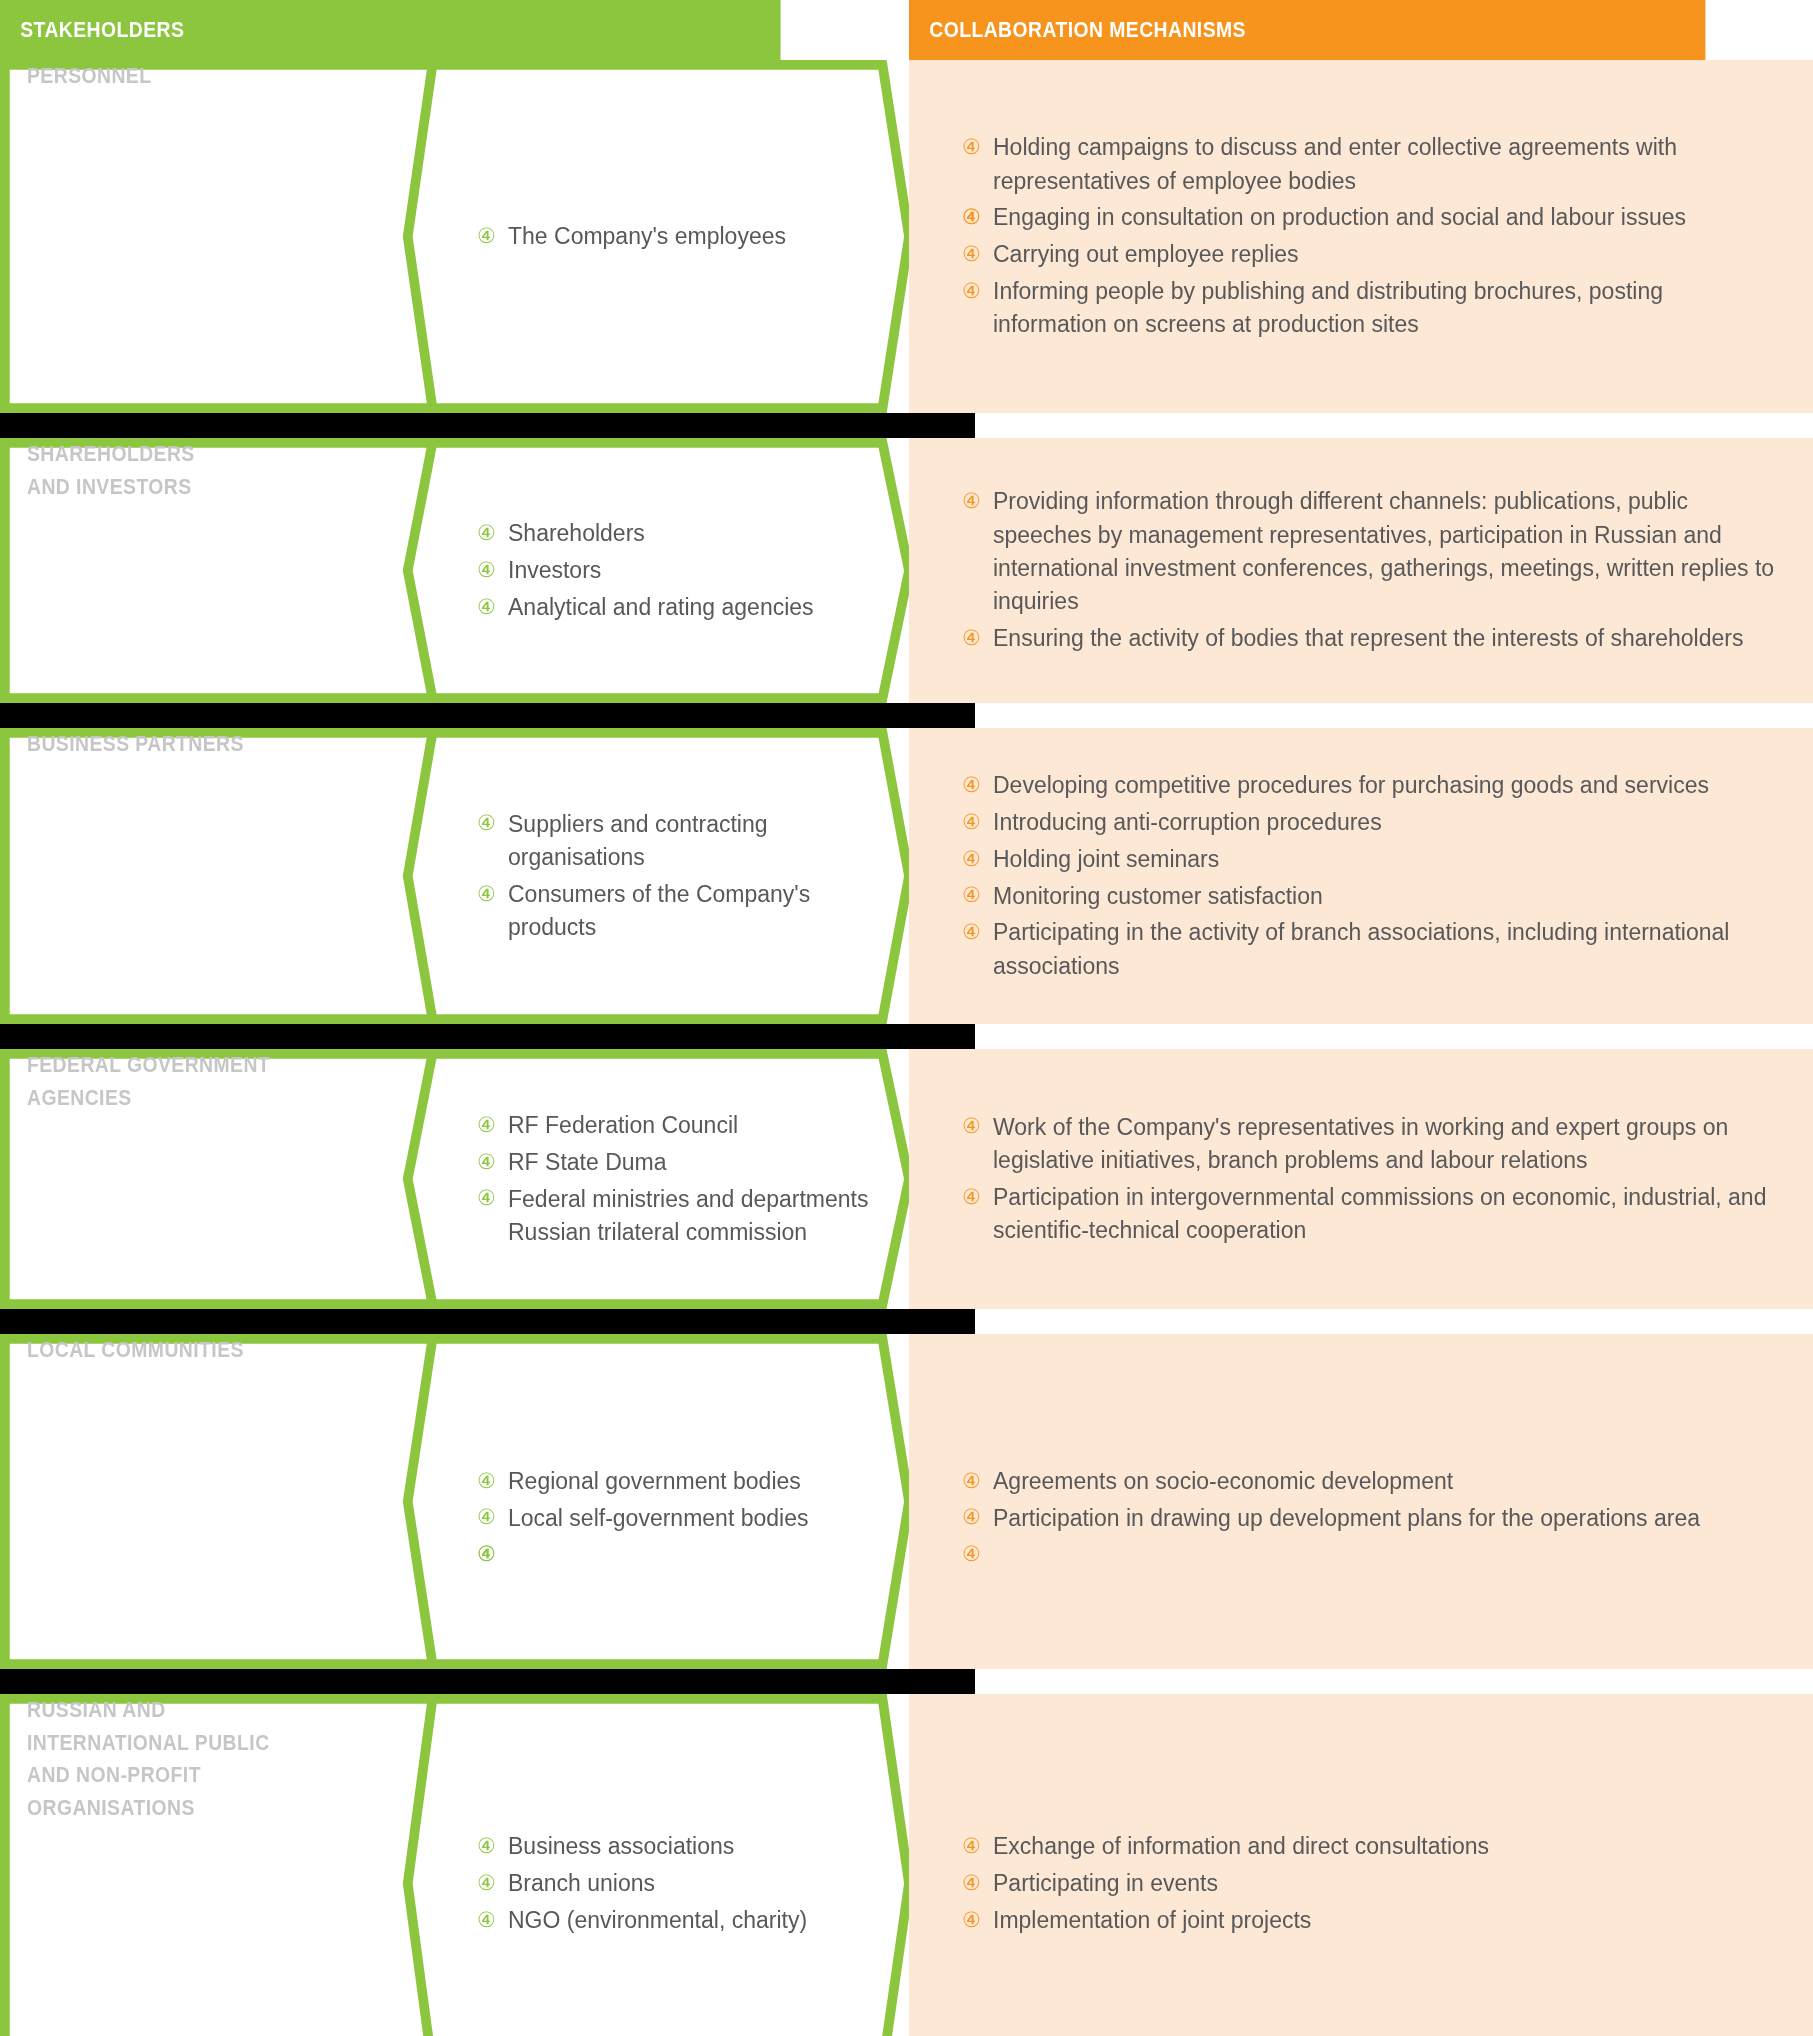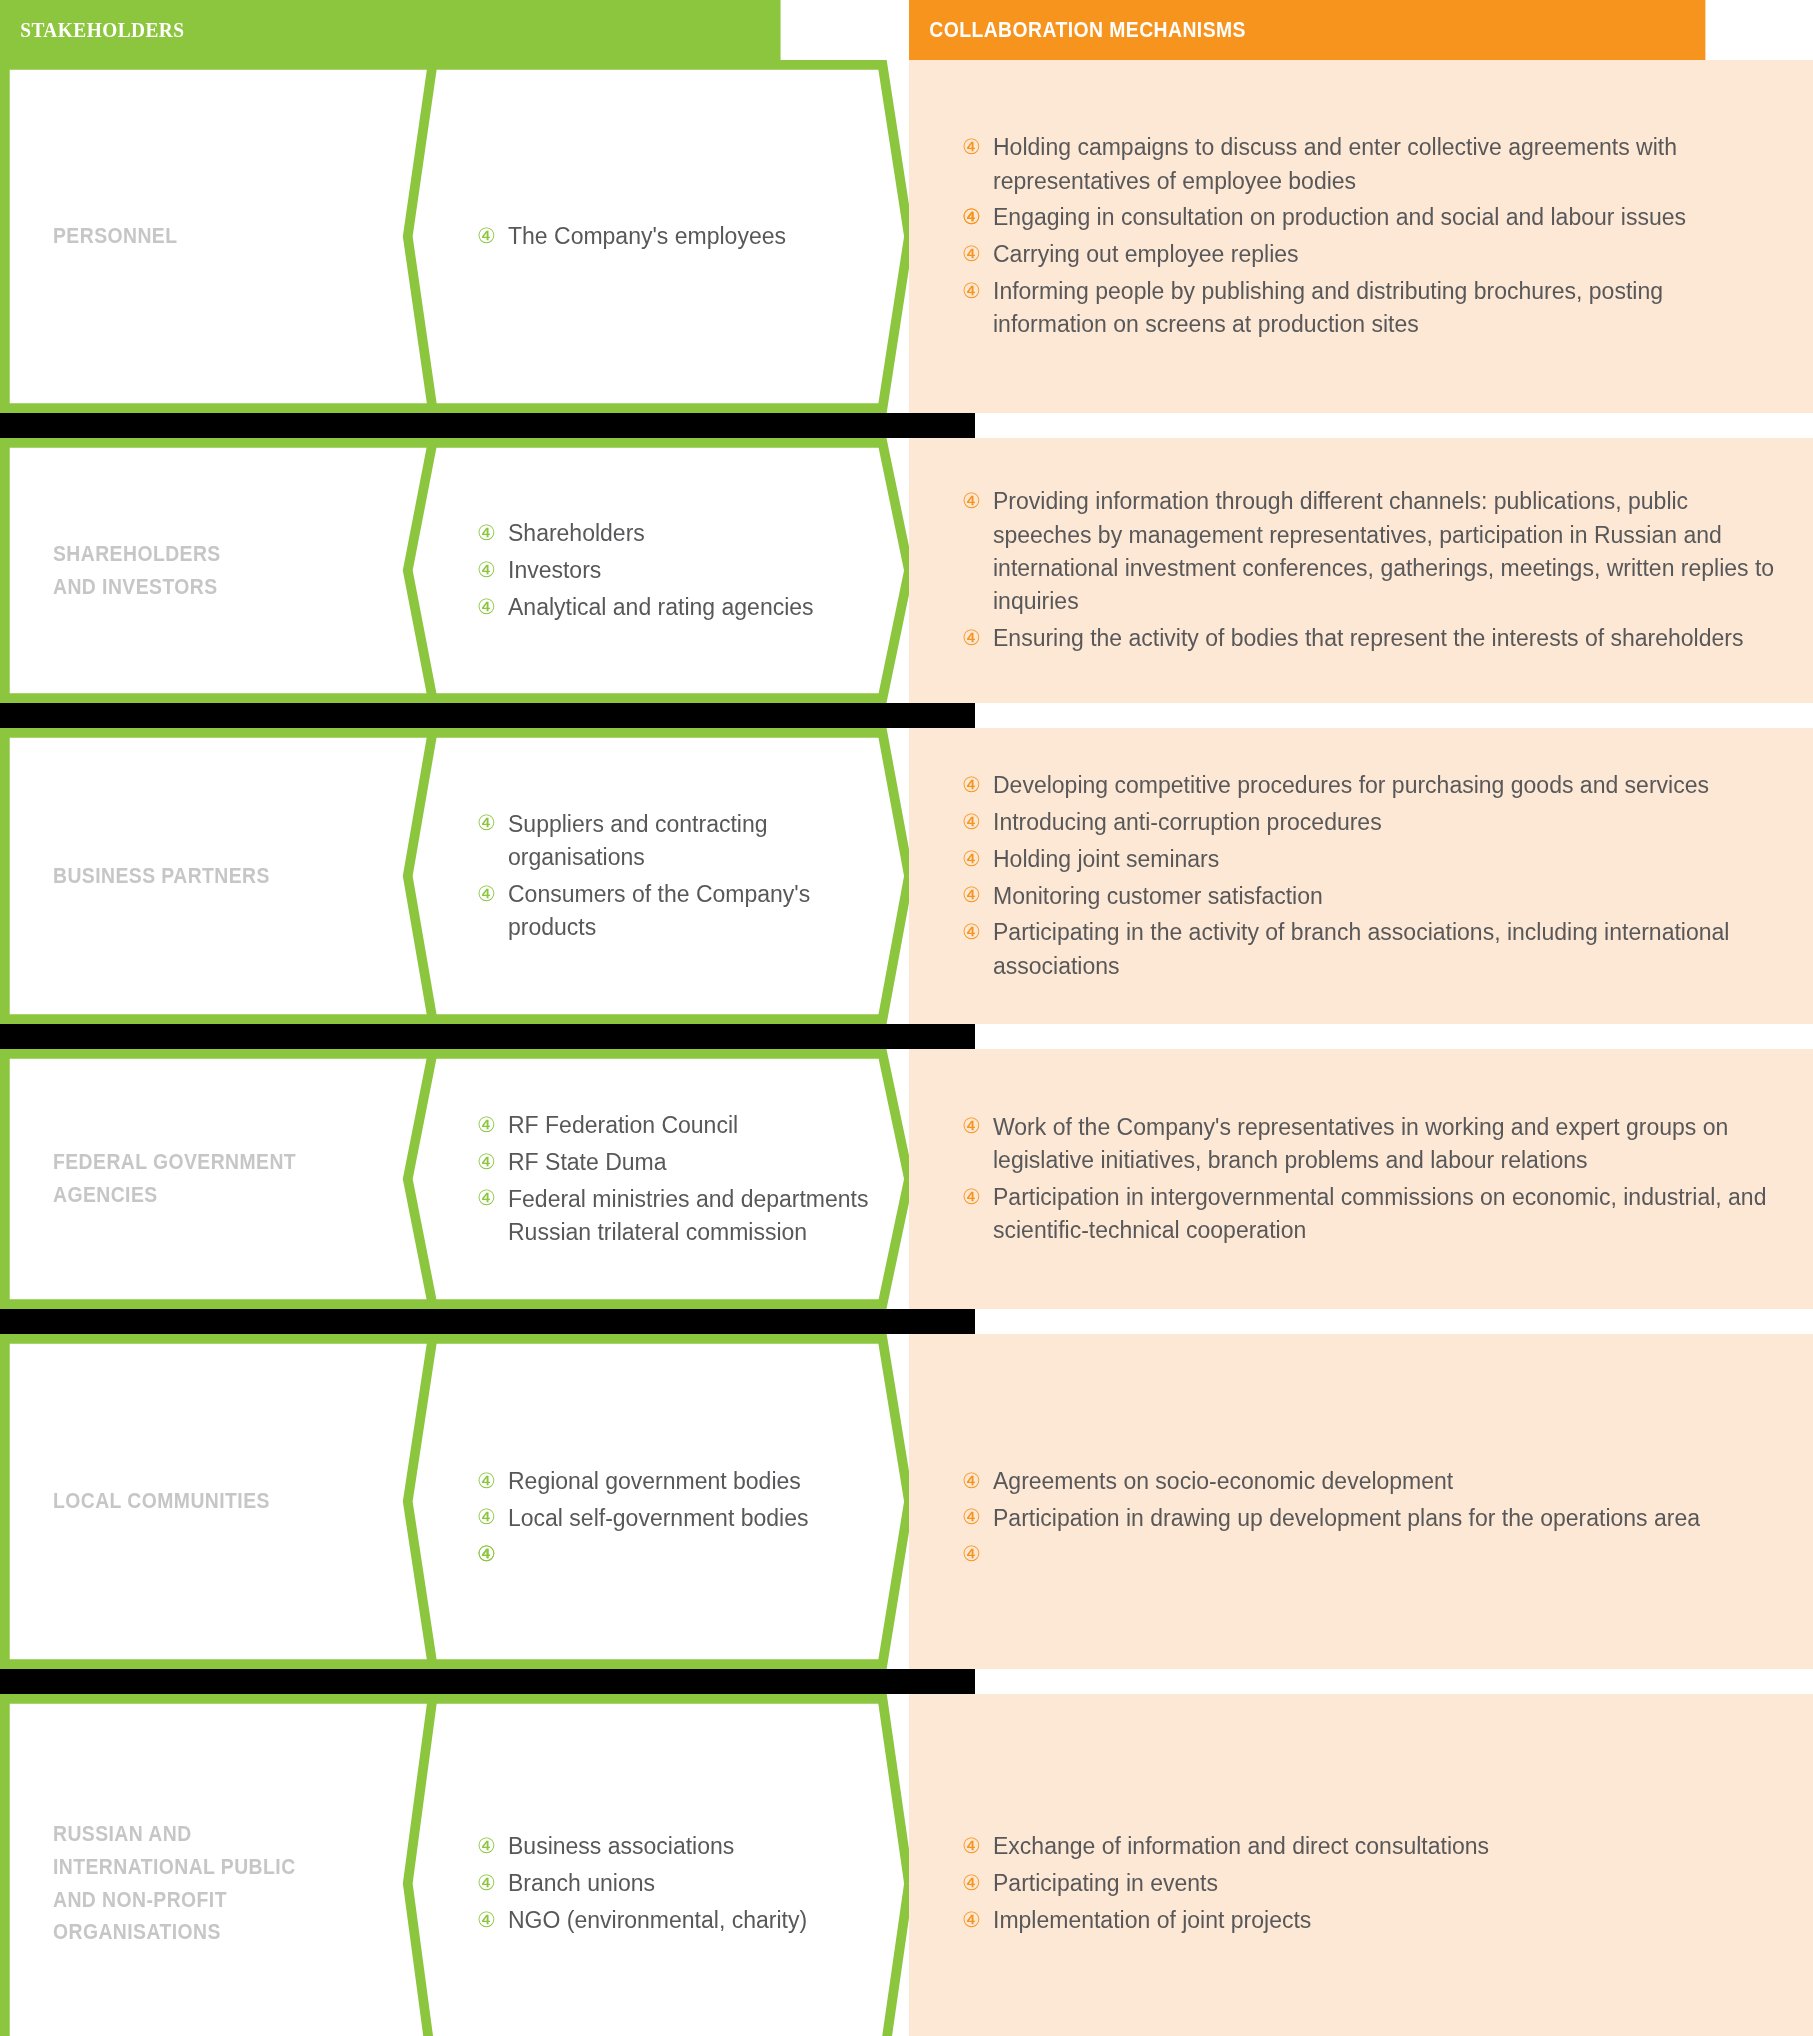--- a/index.html
+++ b/index.html
@@ -31,21 +31,21 @@
     padding-left:23px;
     color:#ffffff;
     font-weight:700;
     font-size:22px;
     letter-spacing:0.5px;
     text-transform:uppercase;
     font-stretch:condensed;
     transform:scaleX(0.88);
     transform-origin:left center;
   }
-  .hdr-wrap{ display:flex; align-items:stretch;font-family:Liberation Serif, serif; }
+  .hdr-wrap{ display:flex; align-items:stretch; }
   .hdr-green{ width:887px; background:#8cc63e; }
   .hdr-gap{ width:22px; background:#ffffff; }
   .hdr-orange{ flex:1 1 auto; background:#f7941e; }
 
   
   .row{
     position:relative;
     display:flex;
     align-items:stretch;
     background:#ffffff;
@@ -84,22 +84,22 @@
     z-index:2;
     display:flex;
     align-items:stretch;
     height:100%;
     box-sizing:border-box;
   }
   .stake-title-cell{
     flex:0 0 422px;
     box-sizing:border-box;
     display:flex;
-    align-items:center;
-    padding-left:53px;
+    align-items:flex-start;
+    padding-left:27px;
     padding-right:10.6px;
   }
   .stake-title{
     color:#c6c6c6;
     font-weight:700;
     font-size:22px;
     line-height:1.48;
     letter-spacing:0.5px;
     text-transform:uppercase;
     transform:scaleX(0.88);

